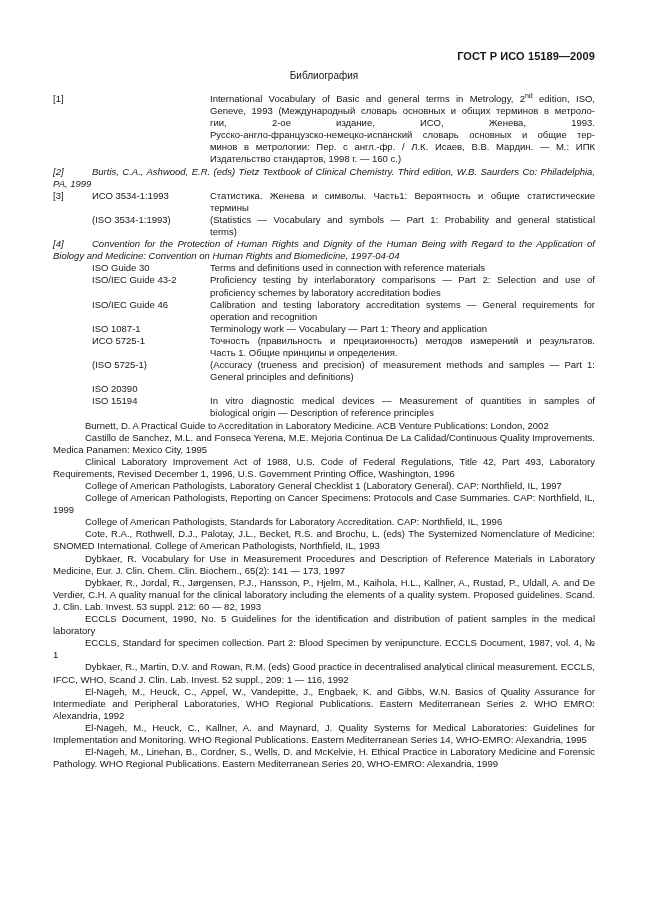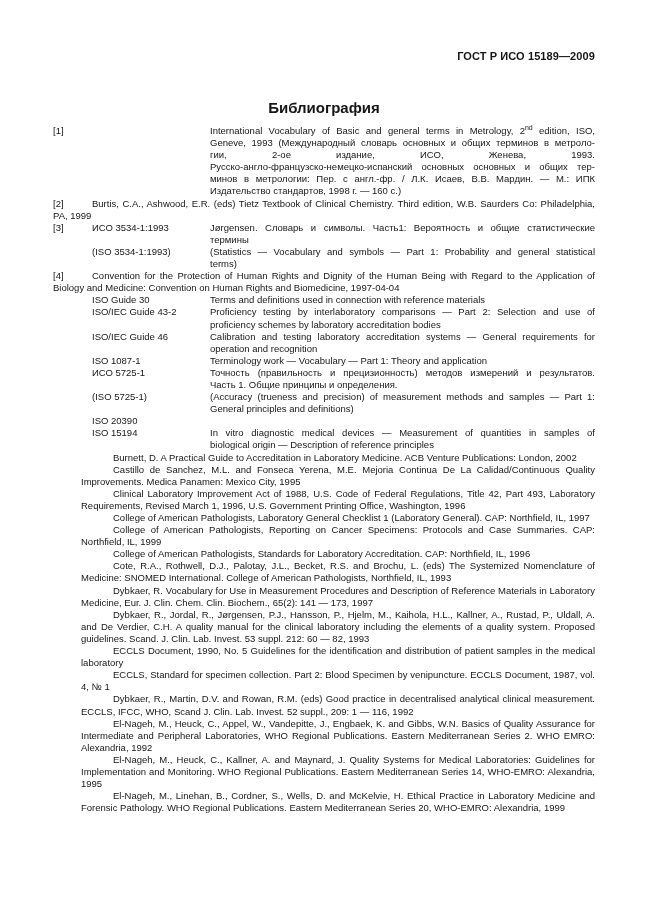--- a/index.html
+++ b/index.html
@@ -19,44 +19,44 @@
   }
   .doc-header {
     text-align: right;
     font-weight: bold;
     font-size: 11px;
     line-height: 13px;
     letter-spacing: 0.1px;
   }
   .doc-title {
     text-align: center;
-    font-weight: bold;
-    font-size: 15px;
+    font-weight: normal;
+    font-size: 10px;
     line-height: 12px;
-    margin-top: 39px;
+    margin-top: 7px;
   }
   .bib-list {
     margin-top: 11px;
     font-size: 9.5px;
     line-height: 12.1px;
   }
   
   .ref3 {
     display: grid;
     grid-template-columns: 39px 118px 1fr;
   }
   .col-num, .col-code { white-space: nowrap; }
   .dline { text-align: justify; }
   .dline.j { text-align-last: justify; }
   sup { font-size: 7px; vertical-align: super; line-height: 0; }
   
-  .refp { text-align: justify; }
+  .refp { text-align: justify; font-style: italic; }
   .refp-num { display: inline-block; width: 39px; }
   
-  .para { text-align: justify; text-indent: 32px; margin-left: 28px; }
+  .para { text-align: justify; text-indent: 32px; }
   .page-number {
     position: absolute;
     top: 828px;
     right: 40px;
     font-size: 10px;
   }
 </style>
 </head>
 <body>
 
@@ -66,31 +66,31 @@
   <div class="doc-title">Библиография</div>
 
   <div class="bib-list">
       <div class="ref3">
         <span class="col-num">[1]</span>
         <span class="col-code"></span>
         <div class="col-desc">
           <div class="dline j">International Vocabulary of Basic and general terms in Metrology, 2<sup>nd</sup> edition, ISO,</div>
           <div class="dline j">Geneve, 1993 (Международный словарь основных и общих терминов в метроло-</div>
           <div class="dline j">гии, 2-ое издание, ИСО, Женева, 1993.</div>
-          <div class="dline j">Русско-англо-французско-немецко-испанский основных основных и общих тер-</div>
+          <div class="dline j">Русско-англо-французско-немецко-испанский словарь основных и общие тер-</div>
           <div class="dline j">минов в метрологии: Пер. с англ.-фр. / Л.К. Исаев, В.В. Мардин. — М.: ИПК</div>
           <div class="dline">Издательство стандартов, 1998 г. — 160 с.)</div>
         </div>
       </div>
       <div class="refp"><span class="refp-num">[2]</span>Burtis, C.A., Ashwood, E.R. (eds) Tietz Textbook of Clinical Chemistry. Third edition, W.B. Saurders Co: Philadelphia, PA, 1999</div>
       <div class="ref3">
         <span class="col-num">[3]</span>
         <span class="col-code">ИСО 3534-1:1993</span>
         <div class="col-desc">
-          <div class="dline j">Jørgensen. Словарь и символы. Часть1: Вероятность и общие статистические</div>
+          <div class="dline j">Статистика. Женева и символы. Часть1: Вероятность и общие статистические</div>
           <div class="dline">термины</div>
         </div>
       </div>
       <div class="ref3">
         <span class="col-num"></span>
         <span class="col-code">(ISO 3534-1:1993)</span>
         <div class="col-desc">
           <div class="dline j">(Statistics — Vocabulary and symbols — Part 1: Probability and general statistical</div>
           <div class="dline">terms)</div>
         </div>
@@ -149,21 +149,21 @@
       <div class="ref3">
         <span class="col-num"></span>
         <span class="col-code">ISO 15194</span>
         <div class="col-desc">
           <div class="dline j">In vitro diagnostic medical devices — Measurement of quantities in samples of</div>
           <div class="dline">biological origin — Description of reference principles</div>
         </div>
       </div>
       <div class="para">Burnett, D. A Practical Guide to Accreditation in Laboratory Medicine. ACB Venture Publications: London, 2002</div>
       <div class="para">Castillo de Sanchez, M.L. and Fonseca Yerena, M.E. Mejoria Continua De La Calidad/Continuous Quality Improvements. Medica Panamen: Mexico City, 1995</div>
-      <div class="para">Clinical Laboratory Improvement Act of 1988, U.S. Code of Federal Regulations, Title 42, Part 493, Laboratory Requirements, Revised March 1, 1996, U.S. Government Printing Office, Washington, 1996</div>
+      <div class="para">Clinical Laboratory Improvement Act of 1988, U.S. Code of Federal Regulations, Title 42, Part 493, Laboratory Requirements, Revised December 1, 1996, U.S. Government Printing Office, Washington, 1996</div>
       <div class="para">College of American Pathologists, Laboratory General Checklist 1 (Laboratory General). CAP: Northfield, IL, 1997</div>
       <div class="para">College of American Pathologists, Reporting on Cancer Specimens: Protocols and Case Summaries. CAP: Northfield, IL, 1999</div>
       <div class="para">College of American Pathologists, Standards for Laboratory Accreditation. CAP: Northfield, IL, 1996</div>
       <div class="para">Cote, R.A., Rothwell, D.J., Palotay, J.L., Becket, R.S. and Brochu, L. (eds) The Systemized Nomenclature of Medicine: SNOMED International. College of American Pathologists, Northfield, IL, 1993</div>
       <div class="para">Dybkaer, R. Vocabulary for Use in Measurement Procedures and Description of Reference Materials in Laboratory Medicine, Eur. J. Clin. Chem. Clin. Biochem., 65(2): 141 — 173, 1997</div>
       <div class="para">Dybkaer, R., Jordal, R., Jørgensen, P.J., Hansson, P., Hjelm, M., Kaihola, H.L., Kallner, A., Rustad, P., Uldall, A. and De Verdier, C.H. A quality manual for the clinical laboratory including the elements of a quality system. Proposed guidelines. Scand. J. Clin. Lab. Invest. 53 suppl. 212: 60 — 82, 1993</div>
       <div class="para">ECCLS Document, 1990, No. 5 Guidelines for the identification and distribution of patient samples in the medical laboratory</div>
       <div class="para">ECCLS, Standard for specimen collection. Part 2: Blood Specimen by venipuncture. ECCLS Document, 1987, vol. 4, № 1</div>
       <div class="para">Dybkaer, R., Martin, D.V. and Rowan, R.M. (eds) Good practice in decentralised analytical clinical measurement. ECCLS, IFCC, WHO, Scand J. Clin. Lab. Invest. 52 suppl., 209: 1 — 116, 1992</div>
       <div class="para">El-Nageh, M., Heuck, C., Appel, W., Vandepitte, J., Engbaek, K. and Gibbs, W.N. Basics of Quality Assurance for Intermediate and Peripheral Laboratories, WHO Regional Publications. Eastern Mediterranean Series 2. WHO EMRO: Alexandria, 1992</div>

